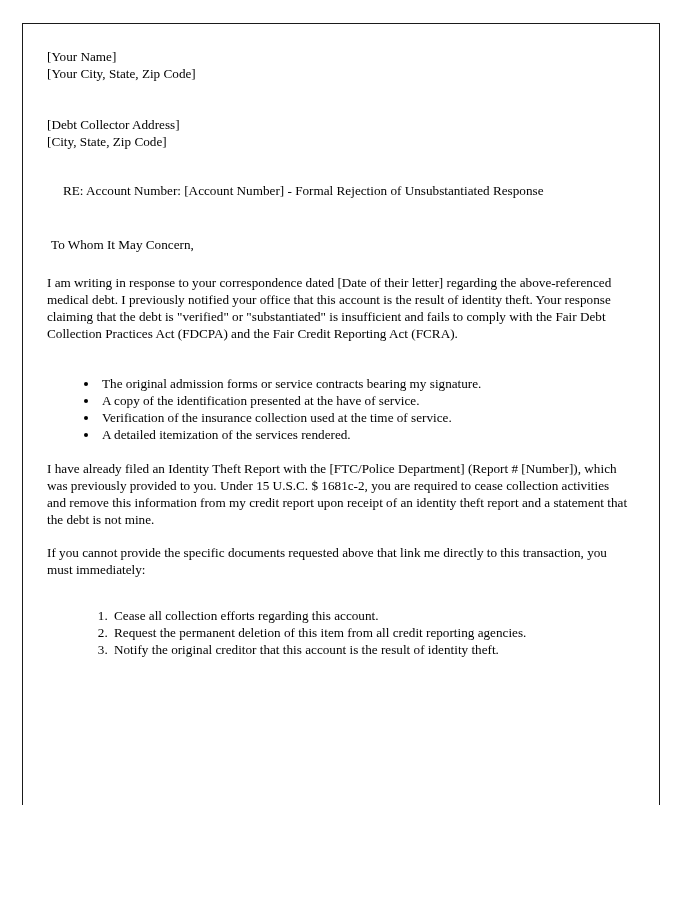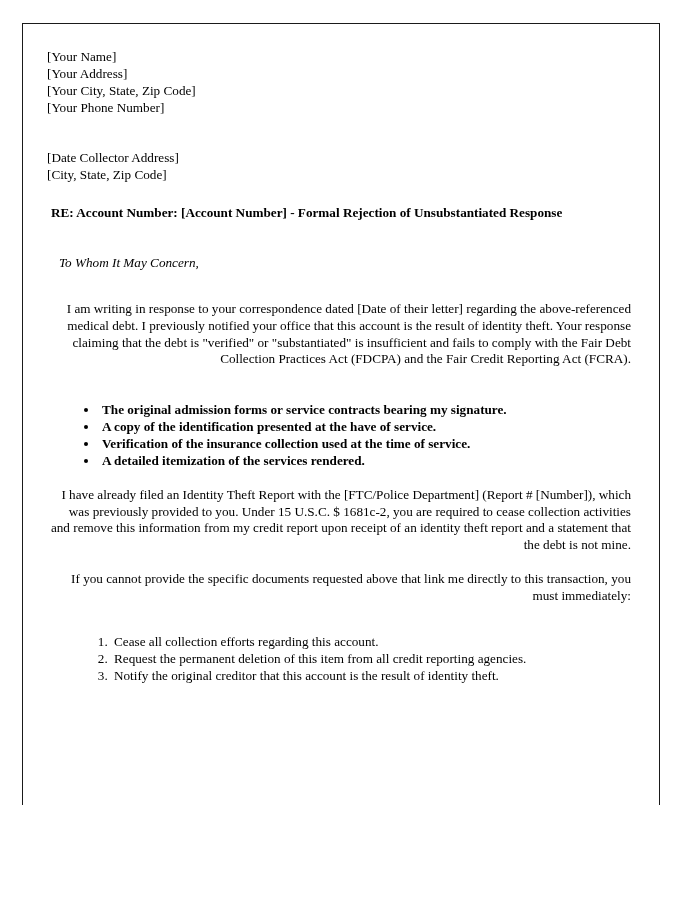--- a/index.html
+++ b/index.html
@@ -52,42 +52,40 @@
     display: block;
     white-space: pre;
   }
 
   .spacer-line {
     display: block;
     height: 16.9px;
   }
 
   .re-heading {
-    font-weight: bold;
-    margin: 4px;
+    font-weight: normal;
+    margin: 16px;
     line-height: 16.9px;
   }
 
   .salutation {
-    margin: 12px;
+    margin: 4px;
     line-height: 16.9px;
-    font-style: italic;
   }
 
   .para {
     margin: 0;
     line-height: 16.9px;
-    text-align: right;
+    text-align: left;
   }
 
   ul.bullet-list {
     margin: 0;
     padding-left: 52px;
     list-style-type: disc;
-    font-weight: bold;
   }
   ul.bullet-list li {
     line-height: 16.9px;
     padding-left: 3px;
   }
 
   ol.numbered-list {
     margin: 12px;
     padding-left: 52px;
     list-style-type: decimal;
@@ -99,32 +97,30 @@
 </style>
 </head>
 <body>
 
 <div class="page-viewport">
   <div class="doc-sheet">
     <div class="doc-body">
 
       <div class="addr-block">
         <span class="addr-line">[Your Name]</span>
-        <span class="addr-line">[Your Address]</span>
         <span class="addr-line">[Your City, State, Zip Code]</span>
-        <span class="addr-line">[Your Phone Number]</span>
       </div>
 
       <span class="spacer-line"></span>
 
 
       <span class="spacer-line"></span>
 
       <div class="addr-block">
-        <span class="addr-line">[Date Collector Address]</span>
+        <span class="addr-line">[Debt Collector Address]</span>
         <span class="addr-line">[City, State, Zip Code]</span>
       </div>
 
       <span class="spacer-line"></span>
 
       <p class="re-heading">RE: Account Number: [Account Number] - Formal Rejection of Unsubstantiated Response</p>
 
       <span class="spacer-line"></span>
 
       <p class="salutation">To Whom It May Concern,</p>

